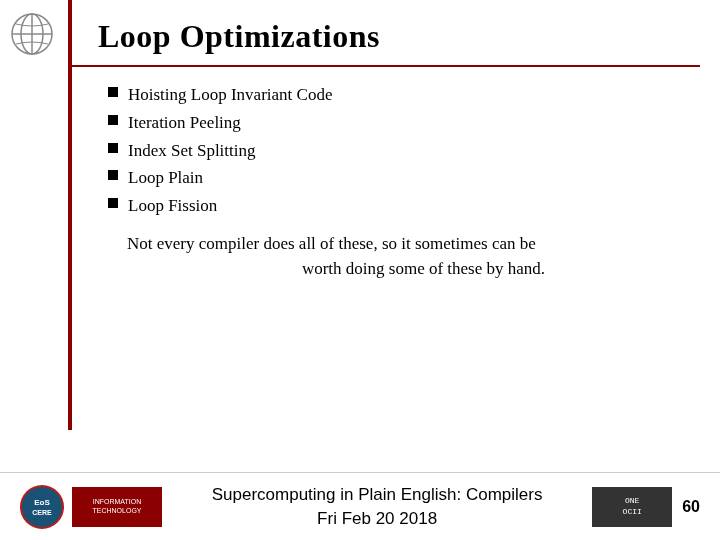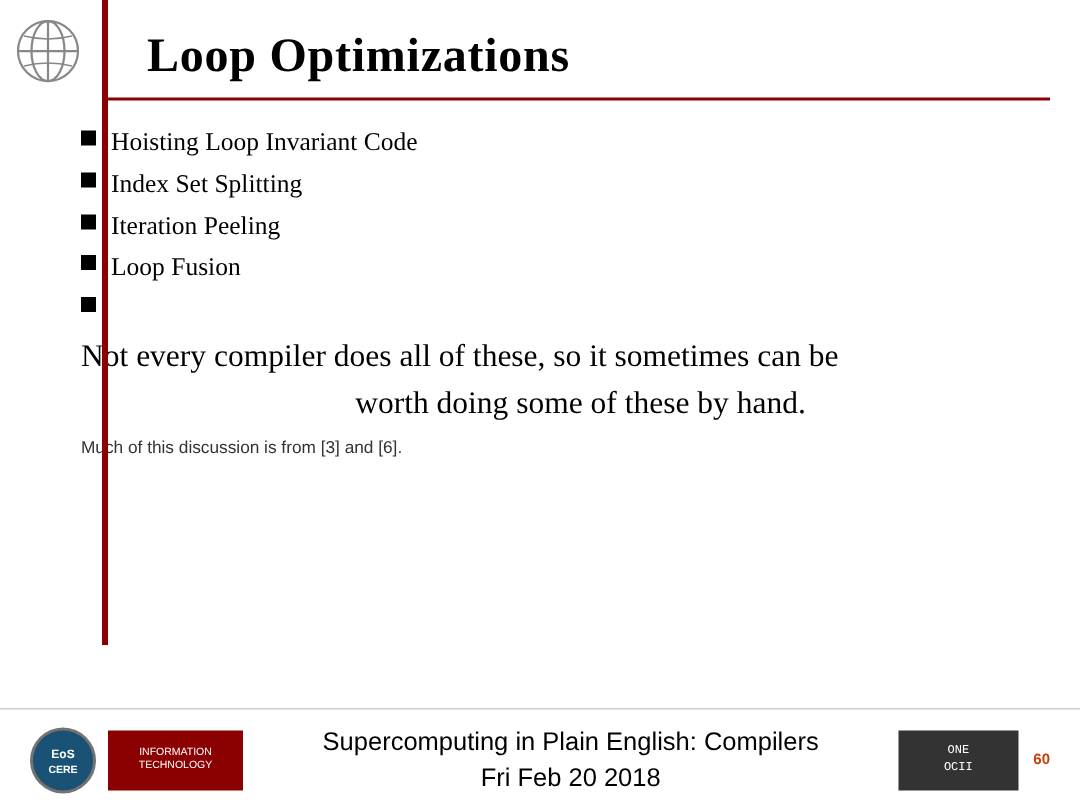--- a/index.html
+++ b/index.html
@@ -45,21 +45,21 @@
     .title-text {
       font-size: 32px;
       font-weight: bold;
       color: #000000;
       font-family: 'Times New Roman', Times, serif;
       letter-spacing: 0.5px;
     }
 
     
     .content-area {
-      padding: 16px 30px 10px 54px;
+      padding: 16px 30px 10px 108px;
       flex: 1;
     }
 
     .bullet-list {
       list-style: none;
       margin-bottom: 14px;
     }
 
     .bullet-list li {
       display: flex;
@@ -74,25 +74,26 @@
       display: inline-block;
       width: 10px;
       height: 10px;
       background: #000000;
       margin-right: 10px;
       margin-top: 4px;
       flex-shrink: 0;
     }
 
     .summary-text {
-      font-size: 21px;
+      font-size: 17px;
       color: #000000;
       line-height: 1.45;
       margin-bottom: 10px;
       font-family: 'Times New Roman', Times, serif;
+      margin-left: 19px;
     }
 
     .summary-indent {
       padding-left: 30px;
       text-align: center;
     }
 
     .footnote {
       font-size: 11.5px;
       color: #333333;
@@ -118,21 +119,21 @@
     .footer-logos {
       display: flex;
       align-items: center;
       gap: 8px;
     }
 
     .logo-circle {
       width: 44px;
       height: 44px;
       border-radius: 50%;
-      background: #737373;
+      background: #b91c1c;
       display: flex;
       align-items: flex-start;
       justify-content: center;
       color: white;
       font-size: 8px;
       font-weight: bold;
       font-family: Arial, sans-serif;
       text-align: center;
       flex-shrink: 0;
     }
@@ -177,22 +178,22 @@
       align-items: center;
       justify-content: center;
       color: white;
       font-size: 8px;
       font-family: Arial, sans-serif;
       text-align: center;
       padding: 2px;
     }
 
     .page-number {
-      font-size: 10px;
-      color: #c2410c;
+      font-size: 16px;
+      color: #000000;
       font-family: Arial, sans-serif;
       font-weight: bold;
     }
 
     
     .globe-icon {
       position: absolute;
       top: 12px;
       left: 10px;
       width: 44px;
@@ -222,41 +223,41 @@
   </div>
 
   <div class="content-area">
     <ul class="bullet-list">
       <li>
         <span class="bullet-square"></span>
         <span>Hoisting Loop Invariant Code</span>
       </li>
       <li>
         <span class="bullet-square"></span>
+        <span>Iteration Peeling</span>
+      </li>
+      <li>
+        <span class="bullet-square"></span>
         <span>Index Set Splitting</span>
       </li>
       <li>
         <span class="bullet-square"></span>
-        <span>Iteration Peeling</span>
-      </li>
-      <li>
-        <span class="bullet-square"></span>
-        <span>Loop Fusion</span>
-      </li>
-      <li>
-        <span class="bullet-square"></span>
+        <span>Loop Plain</span>
+      </li>
+      <li>
+        <span class="bullet-square"></span>
+        <span>Loop Fission</span>
       </li>
     </ul>
 
     <div class="summary-text">
       <span>Not every compiler does all of these, so it sometimes can be</span>
       <div class="summary-indent">worth doing some of these by hand.</div>
     </div>
 
-    <div class="footnote">Much of this discussion is from [3] and [6].</div>
   </div>
 
   <div class="footer">
     <div class="footer-logos">
       <div class="logo-circle">
         <svg viewBox="0 0 44 44" width="44" height="44">
           <circle cx="22" cy="22" r="20" fill="#1a5276"></circle>
           <text x="22" y="20" text-anchor="middle" fill="white" font-size="8" font-family="Arial" font-weight="bold">EoS</text>
           <text x="22" y="30" text-anchor="middle" fill="white" font-size="7" font-family="Arial">CERE</text>
         </svg>

